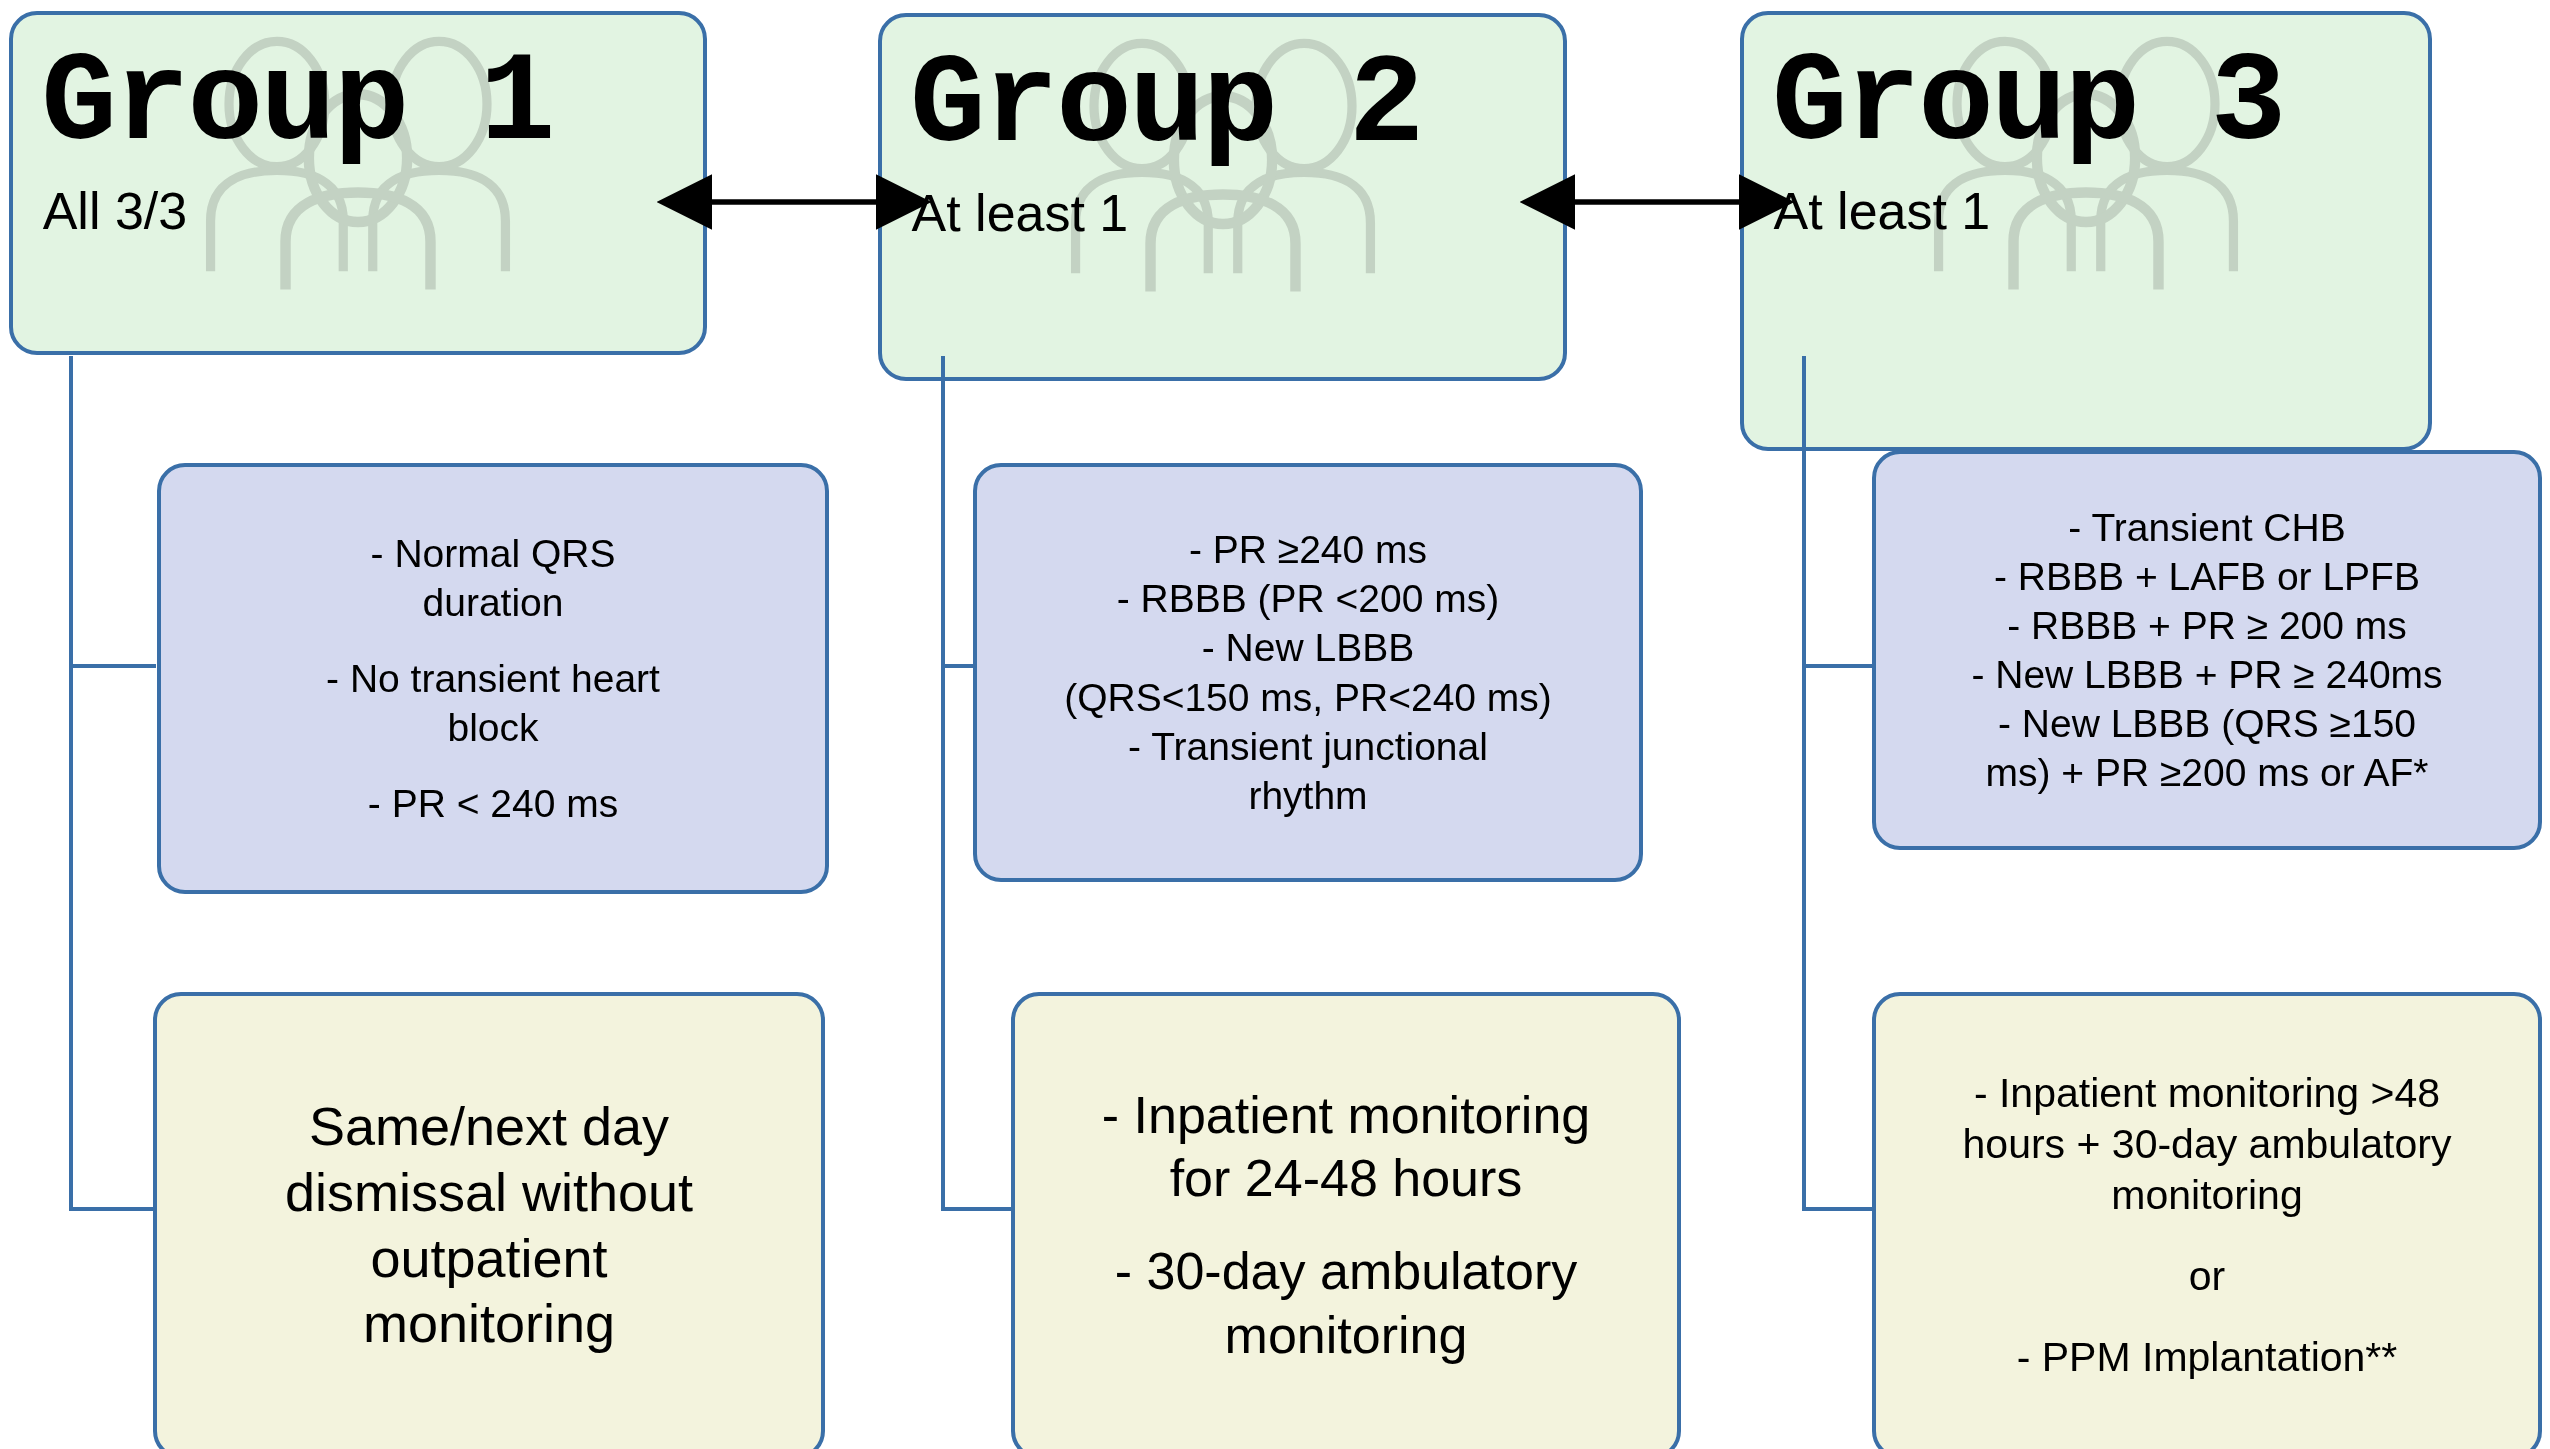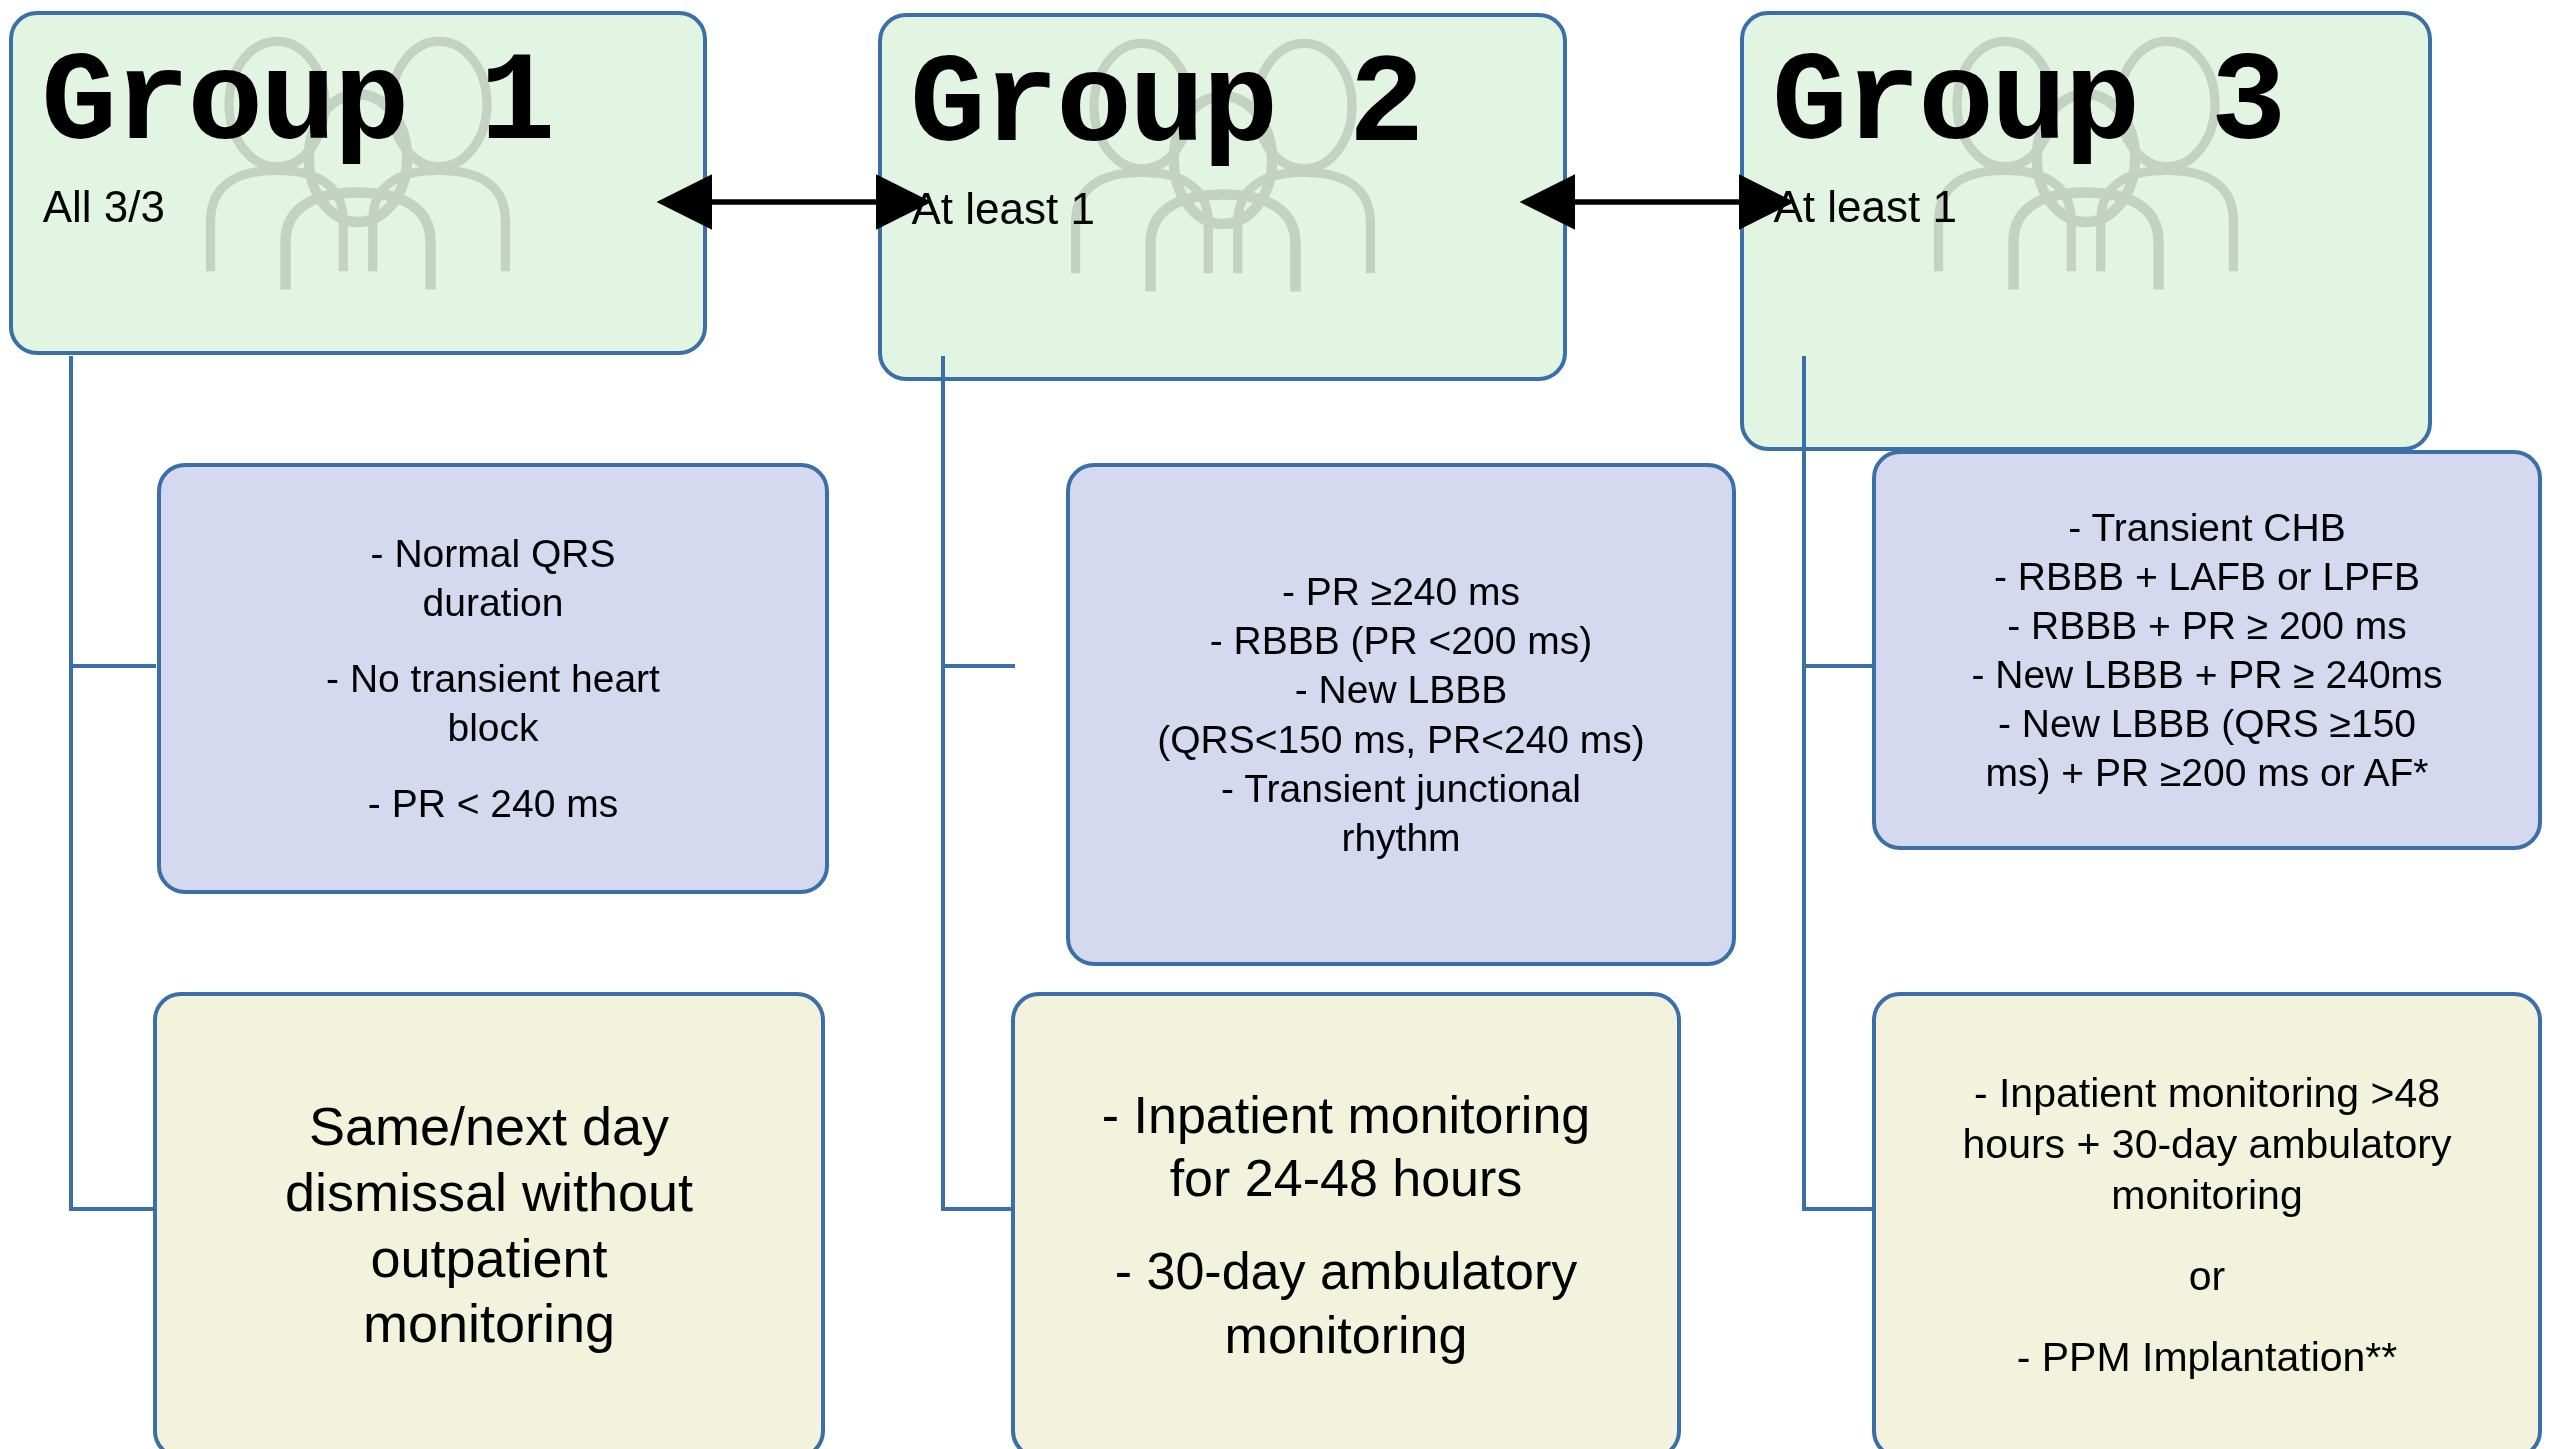--- a/index.html
+++ b/index.html
@@ -65,21 +65,21 @@
     white-space: nowrap;
   }
   .group-sub {
     position: relative;
     z-index: 2;
     width: 100%;
     text-align: left;
     padding-left: 29.5px;
     box-sizing: border-box;
     margin-top: 16px;
-    font-size: 44px;
+    font-size: 52px;
     line-height: 1.05;
     color: #000000;
     white-space: nowrap;
   }
 
   
   .criteria-box {
     background: #d4d9ef;
     padding: 16px 16px;
   }
@@ -181,21 +181,21 @@
       <path d="M162 430 L162 352 C162 290 220 272 280 272 C340 272 398 290 398 352 L398 430" fill="none" stroke="#c3d2c3" stroke-width="17"></path>
     </svg>
     <div class="group-title">Group 2</div>
     <div class="group-sub">At least 1</div>
   </div>
 
   <div class="conn conn-v" style="left:941px; top:356px; width:3.7px; height:855px;"></div>
   <div class="conn conn-h" style="left:941px; top:664px; width:74px; height:3.7px;"></div>
   <div class="conn conn-h" style="left:941px; top:1207px; width:74px; height:3.7px;"></div>
 
-  <div class="node criteria-box" style="left:1066px; top:463px; width:670px; height:503px;">
+  <div class="node criteria-box" style="left:973px; top:463px; width:670px; height:419px;">
     <div class="criteria-list">
       <div class="criteria-line">- PR ≥240 ms</div>
       <div class="criteria-line">- RBBB (PR &lt;200 ms)</div>
       <div class="criteria-line">- New LBBB</div>
       <div class="criteria-line">(QRS&lt;150 ms, PR&lt;240 ms)</div>
       <div class="criteria-line">- Transient junctional</div>
       <div class="criteria-line">rhythm</div>
     </div>
   </div>
 

